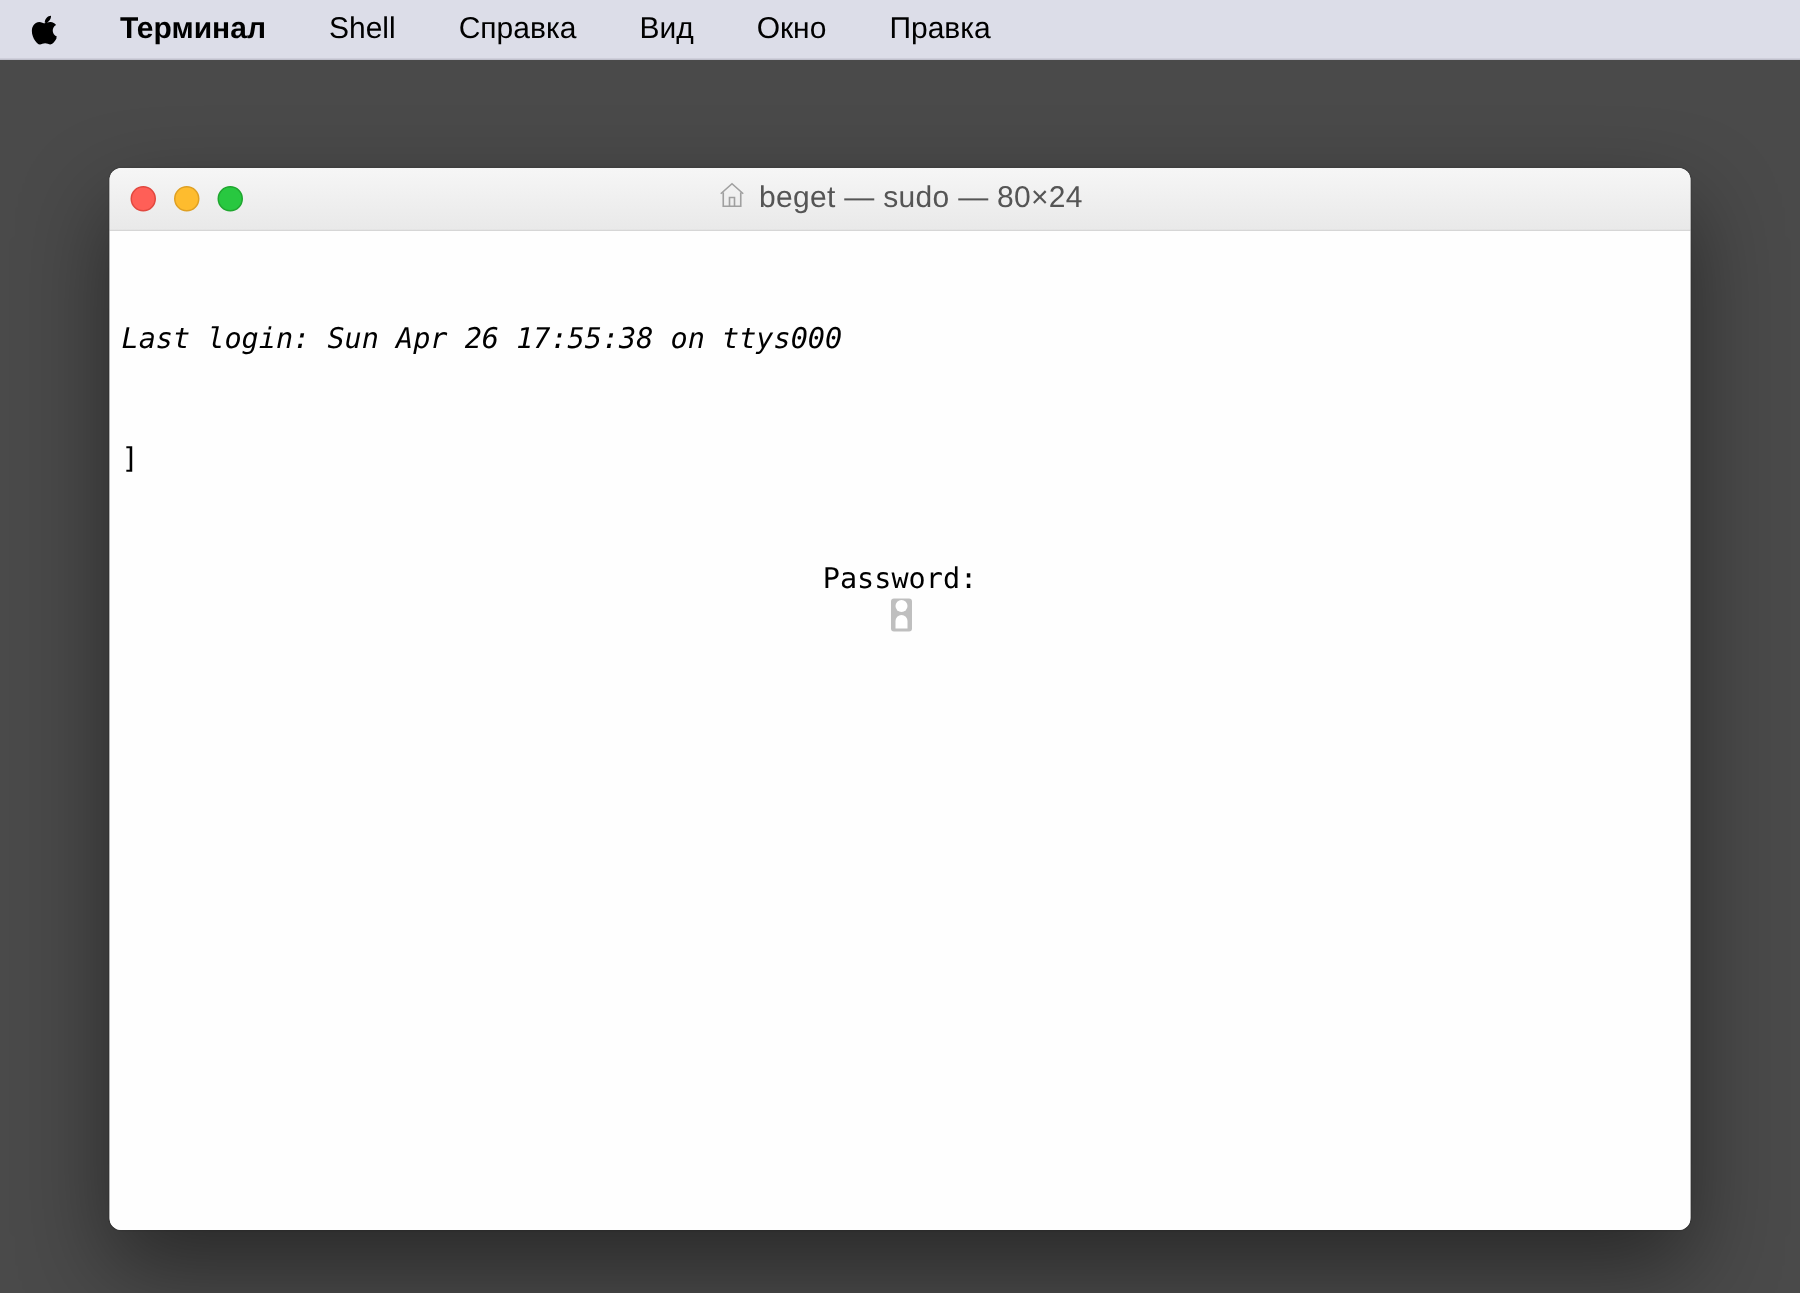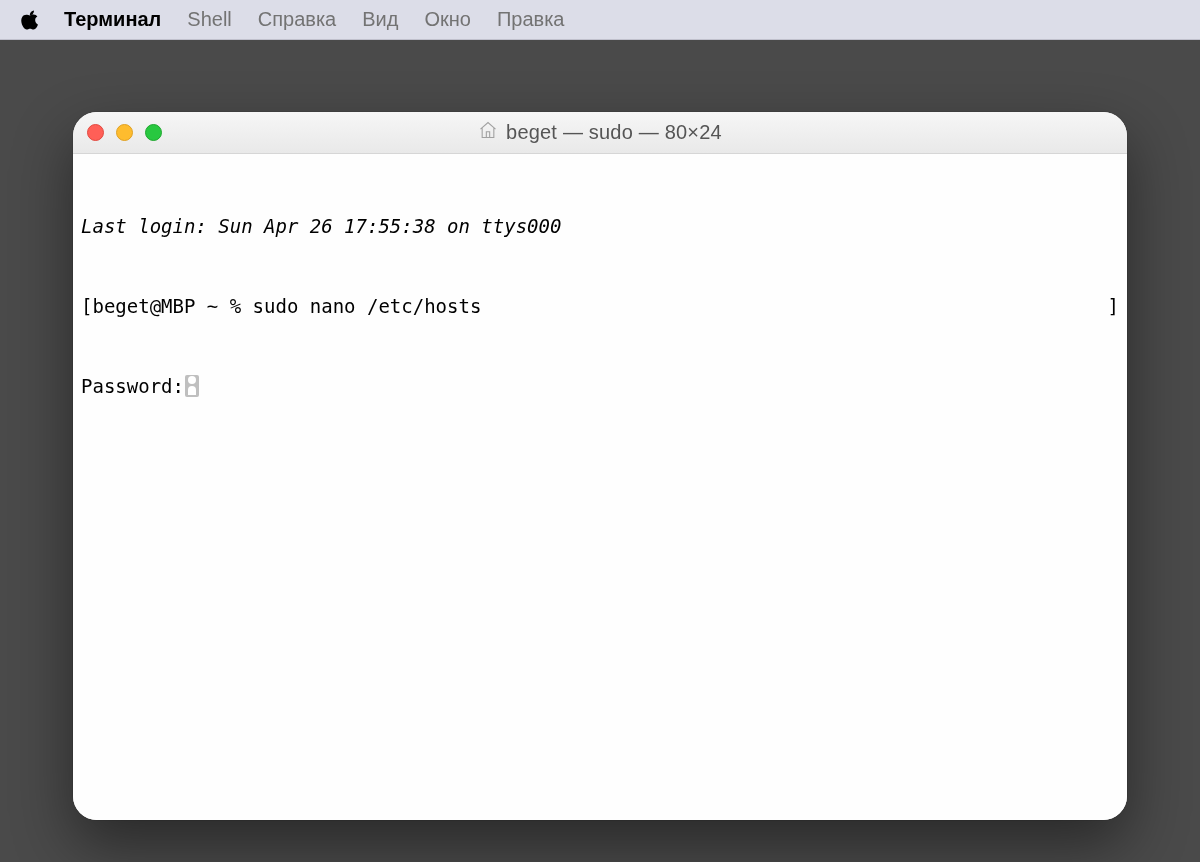--- a/index.html
+++ b/index.html
@@ -17,56 +17,56 @@
     }
 
     
     .menubar {
       width: 100%;
       height: 40px;
       background: #dcdde8;
       display: flex;
       align-items: center;
       padding: 0 20px;
-      gap: 0;
+      gap: 16px;
       border-bottom: 1px solid #c0c0cc;
     }
     .apple-logo {
       display: inline-flex;
       align-items: center;
       margin-right: 24px;
     }
     .apple-logo svg {
       width: 20px;
       height: 22px;
       fill: #000;
     }
     .menu-app-name {
       font-weight: 700;
       font-size: 20px;
       color: #000;
       margin-right: 26px;
     }
     .menu-item {
       font-size: 20px;
-      color: #737373;
+      color: #000000;
       margin-right: 26px;
       font-weight: 400;
       cursor: default;
     }
 
     
     .terminal-window {
       position: absolute;
       top: 112px;
       left: 73px;
       width: 1054px;
       height: 708px;
       background: #fefefe;
-      border-radius: 24px;
+      border-radius: 8px;
       box-shadow: 0 25px 60px rgba(0,0,0,0.45), 0 0 0 1px rgba(0,0,0,0.08);
       overflow: hidden;
       display: flex;
       flex-direction: column;
     }
 
     .titlebar {
       height: 42px;
       background: linear-gradient(#f6f6f6, #e9e9e9);
       border-bottom: 1px solid #d6d6d6;
@@ -133,20 +133,21 @@
     }
     .prompt-left {
       white-space: pre;
     }
     .prompt-right {
       color: #000;
     }
     .pw-line {
       display: flex;
       align-items: center;
+      flex-direction: column;
     }
     .key-cursor {
       display: inline-block;
       width: 14px;
       height: 22px;
       background: #bfbfbf;
       margin-left: 1px;
       border-radius: 2px;
       position: relative;
     }
@@ -204,21 +205,20 @@
             <path d="M3 11 L12 3 L21 11 M5 10 V21 H19 V10 M10 21 V14 H14 V21"></path>
           </svg>
       </span>
       <span class="window-title">beget — sudo — 80×24</span>
     </div>
   </div>
 
   <div class="terminal-body">
     <span class="term-line">Last login: Sun Apr 26 17:55:38 on ttys000</span>
     <div class="prompt-line">
-      <span class="prompt-left">[beget@MBP ~ % sudo nano /etc/hosts</span>
       <span class="prompt-right">]</span>
     </div>
     <div class="pw-line">
       <span>Password:</span>
       <span class="key-cursor"></span>
     </div>
   </div>
 </div>
 
 </body></html>

